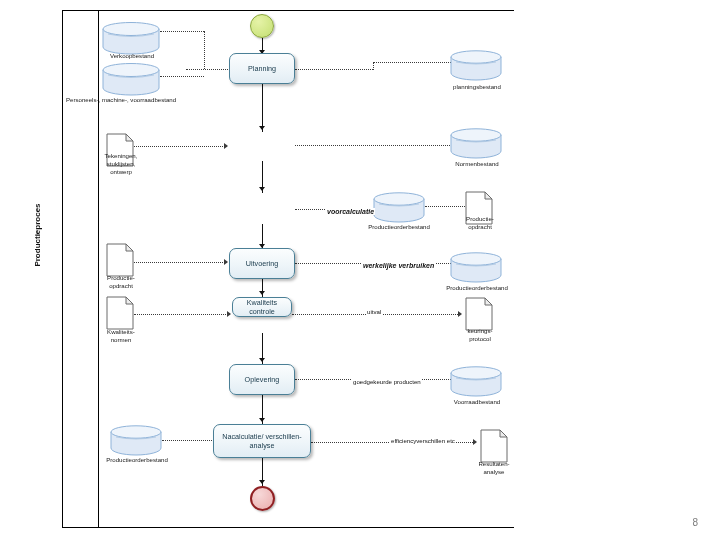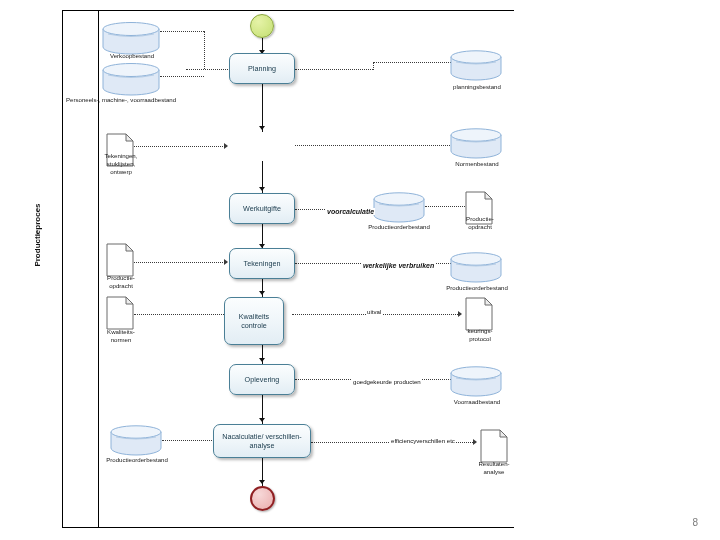--- a/index.html
+++ b/index.html
@@ -198,25 +198,24 @@
 
   <div class="seq" style="left:262px; top:458px; height:28px;"></div>
   <div class="arrowdown" style="left:259px; top:480px;"></div>
 
   <div class="event start" style="left:250px; top:14px; width:24px; height:24px;"></div>
   <div class="event end" style="left:250px; top:486px; width:25px; height:25px;"></div>
 
   <div class="task" style="left:229px; top:53px;  width:66px; height:31px;">Planning</div>
 
 
-  <div class="task" style="left:229px; top:193px; width:66px; height:31px;">Werkuitgifte</div>
-
-  <div class="task" style="left:229px; top:248px; width:66px; height:31px;">Tekeningen</div>
-
-  <div class="task" style="left:224px; top:297px; width:60px; height:48px; white-space:pre-line;">Kwaliteits
+
+  <div class="task" style="left:229px; top:248px; width:66px; height:31px;">Uitvoering</div>
+
+  <div class="task" style="left:232px; top:297px; width:60px; height:20px; white-space:pre-line;">Kwaliteits
 controle</div>
 
   <div class="task" style="left:213px; top:424px; width:98px; height:34px; white-space:pre-line;">Nacalculatie/ verschillen-
 analyse</div>
 
   <div class="task" style="left:229px; top:364px; width:66px; height:31px;">Oplevering</div>
 
   <div class="store" style="left:102px; top:22px; width:58px; height:32px;">
     <svg viewBox="0 0 58 32" preserveAspectRatio="none">
       <path class="body" d="M1,7 L1,25 A28,7 0 0 0 57,25 L57,7 Z"></path>

